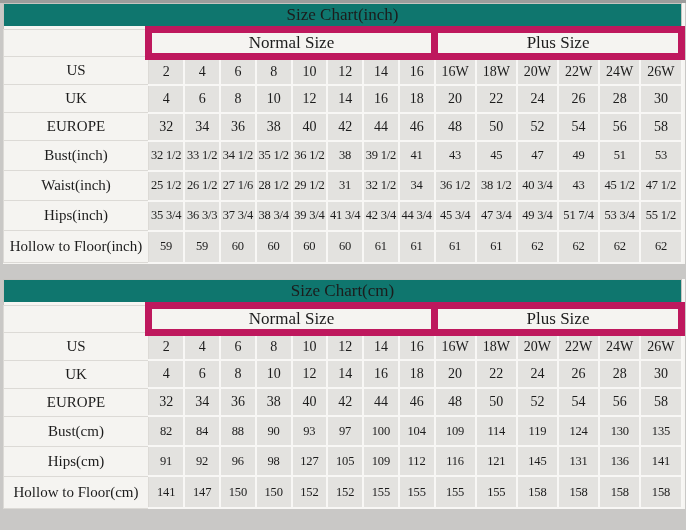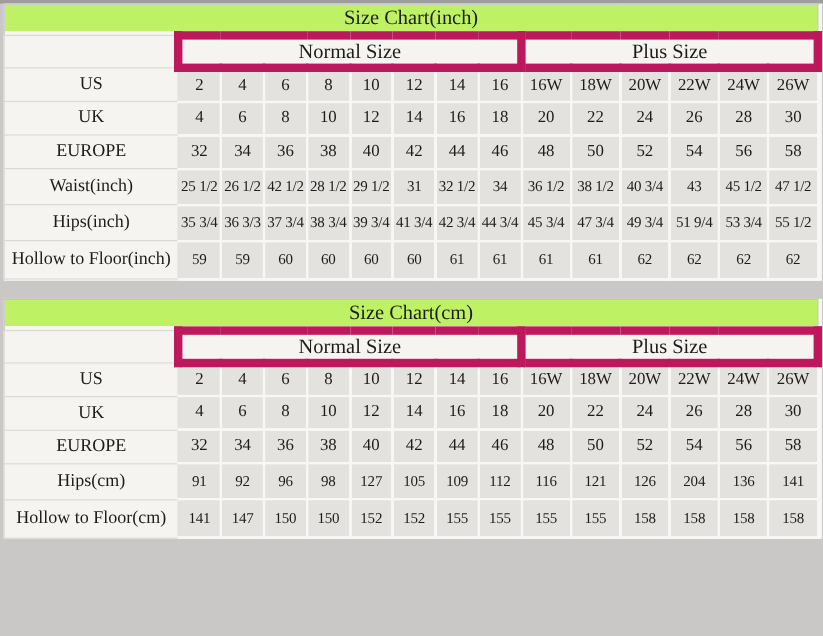--- a/index.html
+++ b/index.html
@@ -28,21 +28,21 @@
   td {
     padding: 0;
     text-align: center;
     vertical-align: middle;
     white-space: nowrap;
     overflow: hidden;
   }
   tr.title-row { height: 26px; }
   .title-cell {
     font-size: 17px;
-    background: #bef264;
+    background: #0f766e;
     border-bottom: 1px solid #dbd9d5;
   }
   tr.group-row { height: 23px; }
   .group-cell {
     font-size: 17px;
     background: #f5f4f1;
     border: 7px solid #be185d;
   }
   .label-cell {
     background: #f5f4f1;
@@ -140,24 +140,41 @@
           <td class="val-cell">44</td>
           <td class="val-cell">46</td>
           <td class="val-cell plus">48</td>
           <td class="val-cell plus">50</td>
           <td class="val-cell plus">52</td>
           <td class="val-cell plus">54</td>
           <td class="val-cell plus">56</td>
           <td class="val-cell plus">58</td>
         </tr>
         <tr class="data-row measure-row">
+          <td class="label-cell">Bust(inch)</td>
+          <td class="val-cell first">32 1/2</td>
+          <td class="val-cell">33 1/2</td>
+          <td class="val-cell">34 1/2</td>
+          <td class="val-cell">35 1/2</td>
+          <td class="val-cell">36 1/2</td>
+          <td class="val-cell">38</td>
+          <td class="val-cell">39 1/2</td>
+          <td class="val-cell">41</td>
+          <td class="val-cell plus">43</td>
+          <td class="val-cell plus">45</td>
+          <td class="val-cell plus">47</td>
+          <td class="val-cell plus">49</td>
+          <td class="val-cell plus">51</td>
+          <td class="val-cell plus">53</td>
+        </tr>
+        <tr class="data-row measure-row">
           <td class="label-cell">Waist(inch)</td>
           <td class="val-cell first">25 1/2</td>
           <td class="val-cell">26 1/2</td>
-          <td class="val-cell">42 1/2</td>
+          <td class="val-cell">27 1/6</td>
           <td class="val-cell">28 1/2</td>
           <td class="val-cell">29 1/2</td>
           <td class="val-cell">31</td>
           <td class="val-cell">32 1/2</td>
           <td class="val-cell">34</td>
           <td class="val-cell plus">36 1/2</td>
           <td class="val-cell plus">38 1/2</td>
           <td class="val-cell plus">40 3/4</td>
           <td class="val-cell plus">43</td>
           <td class="val-cell plus">45 1/2</td>
@@ -169,21 +186,21 @@
           <td class="val-cell">36 3/3</td>
           <td class="val-cell">37 3/4</td>
           <td class="val-cell">38 3/4</td>
           <td class="val-cell">39 3/4</td>
           <td class="val-cell">41 3/4</td>
           <td class="val-cell">42 3/4</td>
           <td class="val-cell">44 3/4</td>
           <td class="val-cell plus">45 3/4</td>
           <td class="val-cell plus">47 3/4</td>
           <td class="val-cell plus">49 3/4</td>
-          <td class="val-cell plus">51 9/4</td>
+          <td class="val-cell plus">51 7/4</td>
           <td class="val-cell plus">53 3/4</td>
           <td class="val-cell plus">55 1/2</td>
         </tr>
         <tr class="data-row measure-row">
           <td class="label-cell">Hollow to Floor(inch)</td>
           <td class="val-cell first">59</td>
           <td class="val-cell">59</td>
           <td class="val-cell">60</td>
           <td class="val-cell">60</td>
           <td class="val-cell">60</td>
@@ -276,33 +293,50 @@
           <td class="val-cell">44</td>
           <td class="val-cell">46</td>
           <td class="val-cell plus">48</td>
           <td class="val-cell plus">50</td>
           <td class="val-cell plus">52</td>
           <td class="val-cell plus">54</td>
           <td class="val-cell plus">56</td>
           <td class="val-cell plus">58</td>
         </tr>
         <tr class="data-row measure-row">
+          <td class="label-cell">Bust(cm)</td>
+          <td class="val-cell first">82</td>
+          <td class="val-cell">84</td>
+          <td class="val-cell">88</td>
+          <td class="val-cell">90</td>
+          <td class="val-cell">93</td>
+          <td class="val-cell">97</td>
+          <td class="val-cell">100</td>
+          <td class="val-cell">104</td>
+          <td class="val-cell plus">109</td>
+          <td class="val-cell plus">114</td>
+          <td class="val-cell plus">119</td>
+          <td class="val-cell plus">124</td>
+          <td class="val-cell plus">130</td>
+          <td class="val-cell plus">135</td>
+        </tr>
+        <tr class="data-row measure-row">
           <td class="label-cell">Hips(cm)</td>
           <td class="val-cell first">91</td>
           <td class="val-cell">92</td>
           <td class="val-cell">96</td>
           <td class="val-cell">98</td>
           <td class="val-cell">127</td>
           <td class="val-cell">105</td>
           <td class="val-cell">109</td>
           <td class="val-cell">112</td>
           <td class="val-cell plus">116</td>
           <td class="val-cell plus">121</td>
-          <td class="val-cell plus">126</td>
-          <td class="val-cell plus">204</td>
+          <td class="val-cell plus">145</td>
+          <td class="val-cell plus">131</td>
           <td class="val-cell plus">136</td>
           <td class="val-cell plus">141</td>
         </tr>
         <tr class="data-row measure-row">
           <td class="label-cell">Hollow to Floor(cm)</td>
           <td class="val-cell first">141</td>
           <td class="val-cell">147</td>
           <td class="val-cell">150</td>
           <td class="val-cell">150</td>
           <td class="val-cell">152</td>

